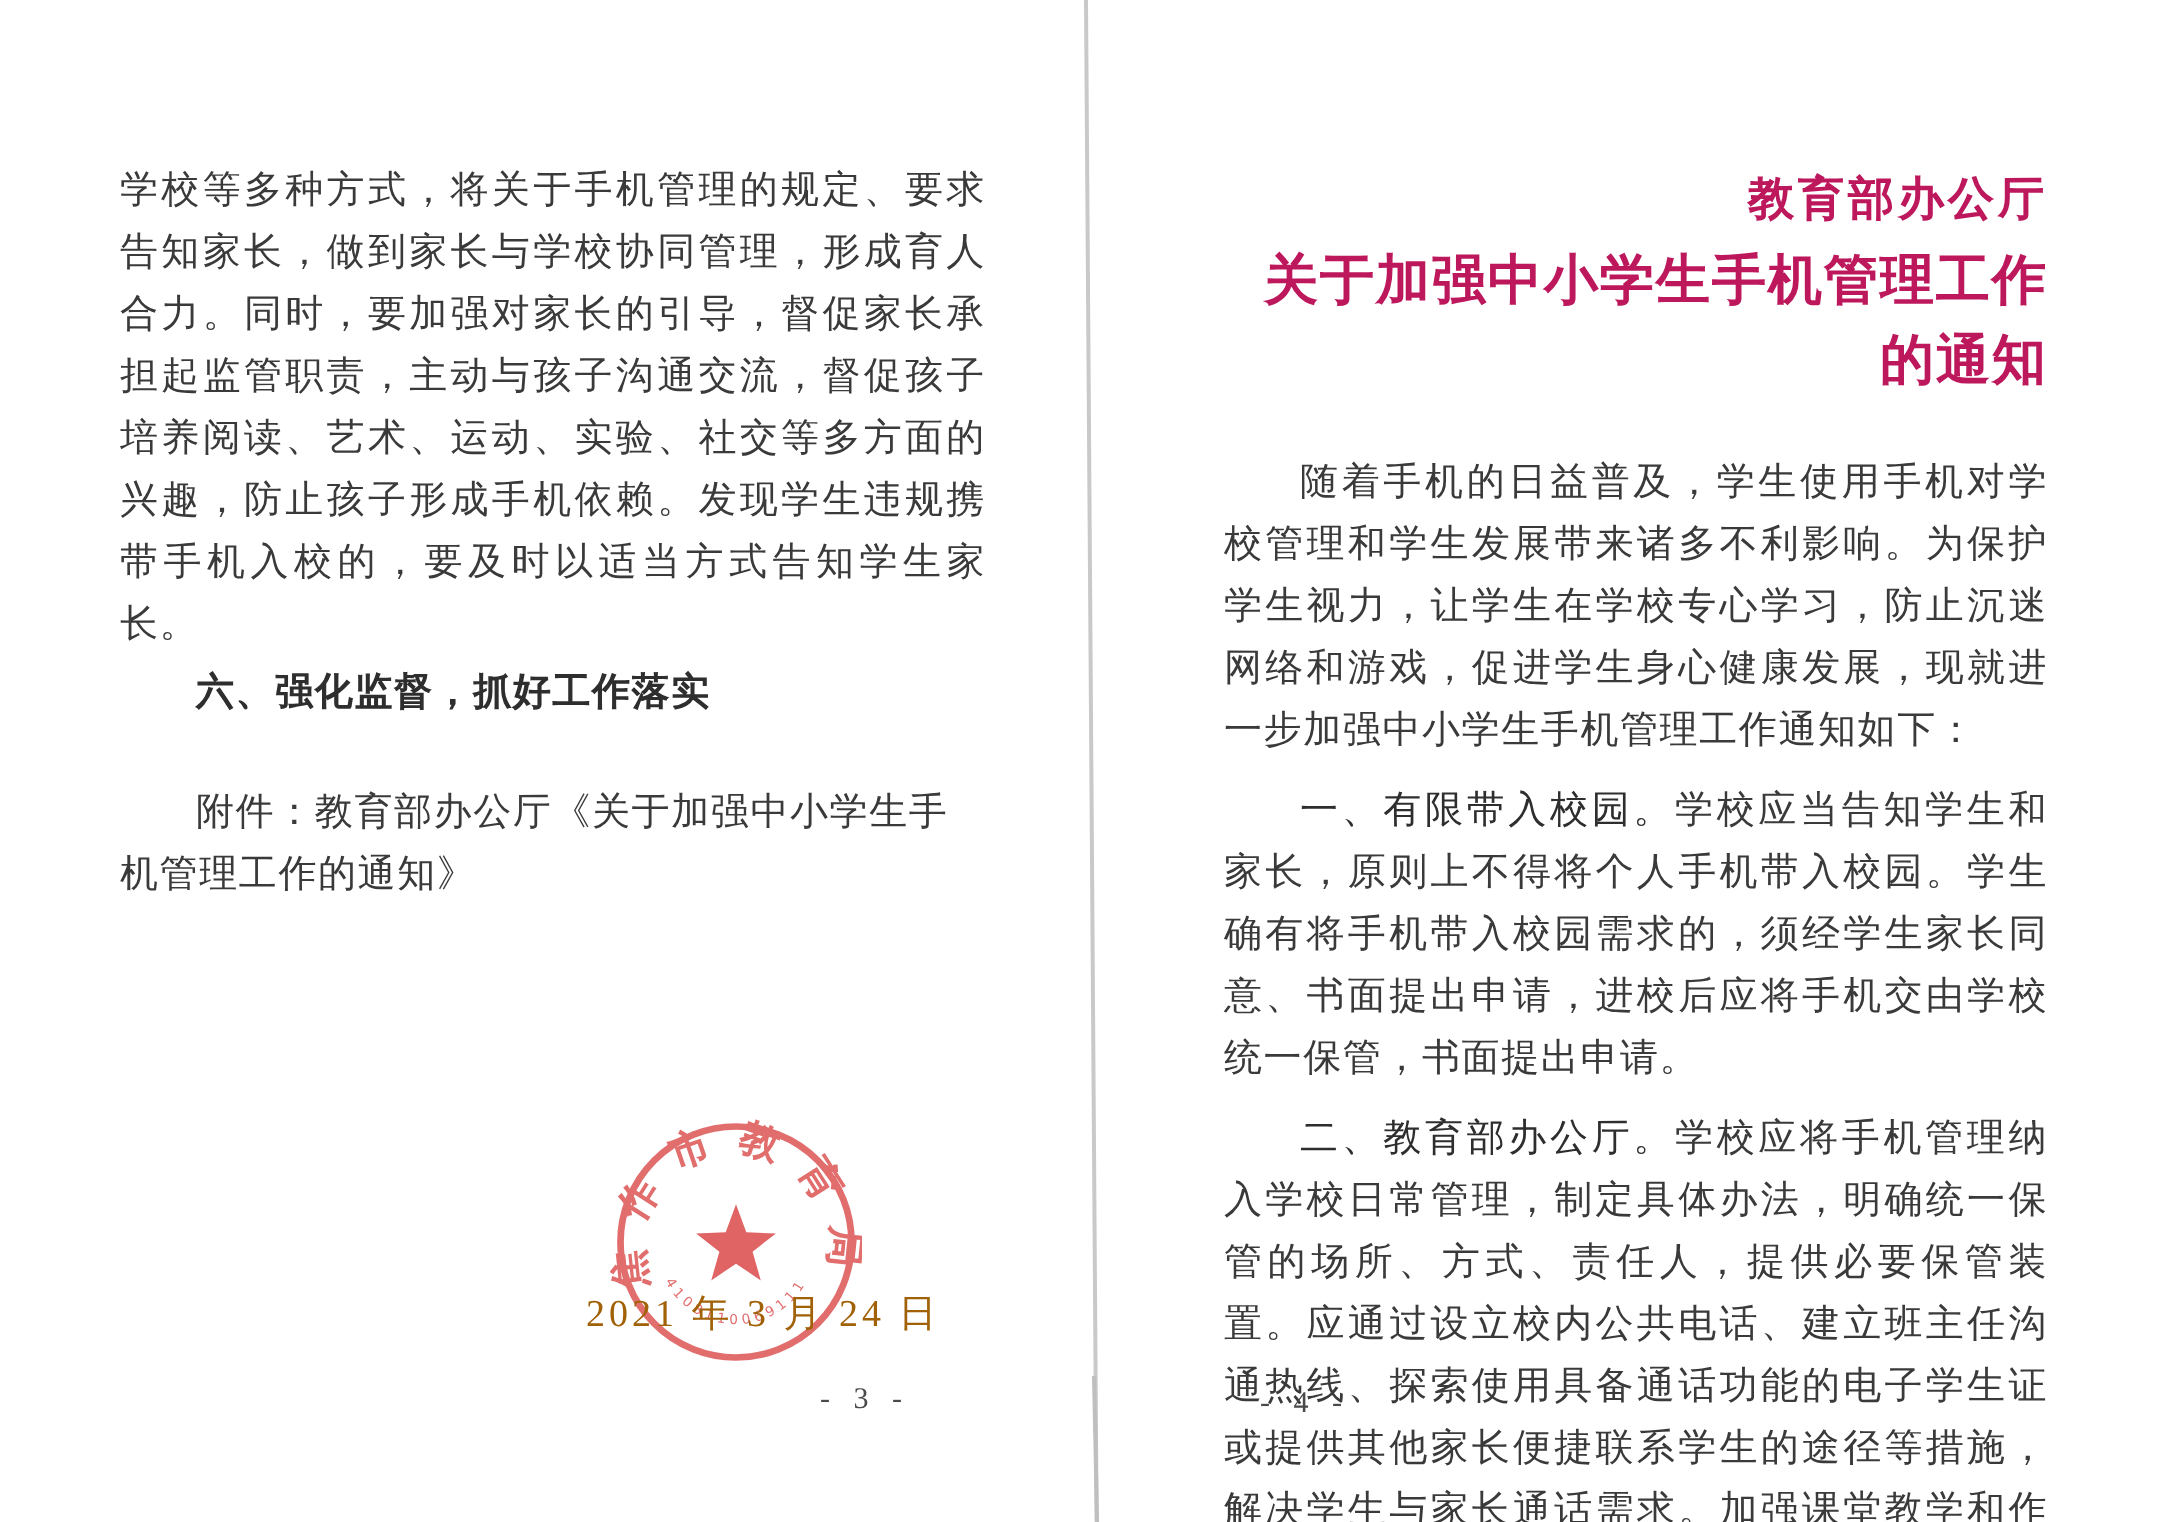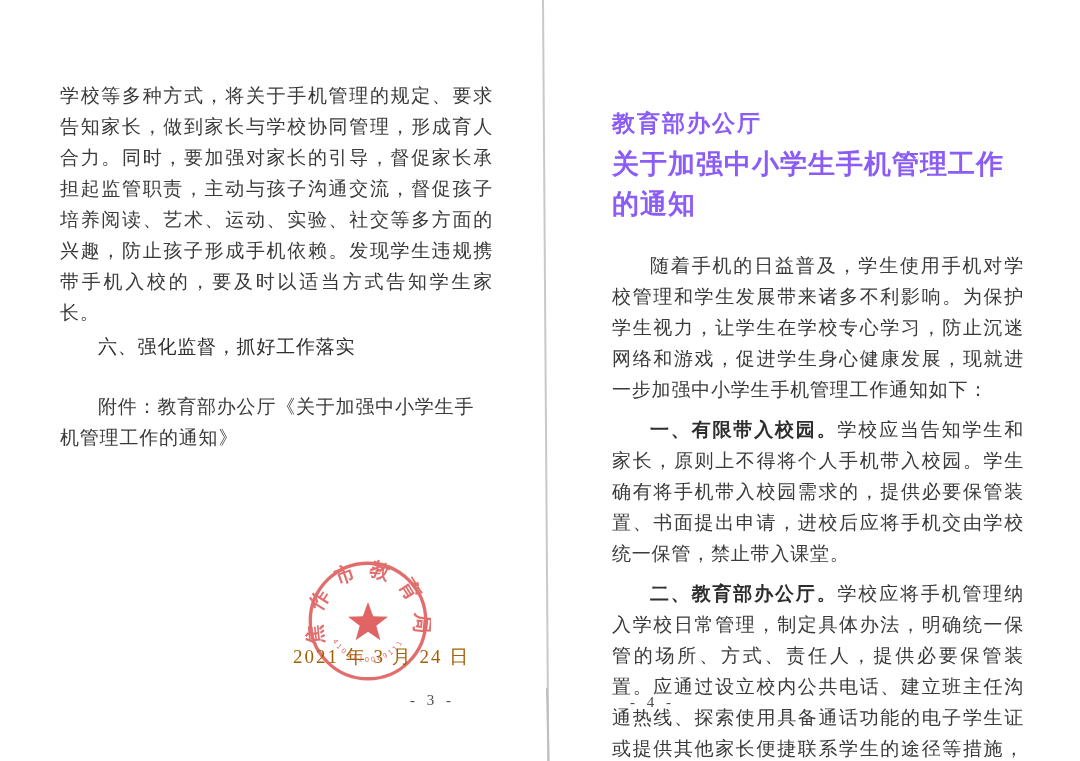--- a/index.html
+++ b/index.html
@@ -53,38 +53,38 @@
     line-height: 31px;
     letter-spacing: 0.8px;
     text-align: justify;
     text-indent: 2em;
   }
   .para.no-indent { text-indent: 0; }
   .sec-heading {
     font-size: 19px;
     line-height: 33px;
     letter-spacing: 0.8px;
-    font-weight: normal;
+    font-weight: bold;
     color: #2e2e2e;
     text-indent: 2em;
     margin-top: 2px;
   }
-  .sec-lead { font-weight: bold; color: #2e2e2e; }
+  .sec-lead { font-weight: normal; color: #2e2e2e; }
   .attachment-line {
     margin-top: 28px;
     font-size: 19px;
     line-height: 31px;
     letter-spacing: 0.8px;
     text-indent: 2em;
   }
   .doc-title {
-    margin-top: 104px;
-    text-align: left;
+    margin-top: 80px;
+    text-align: right;
     font-weight: bold;
-    color: #8b5cf6;
+    color: #be185d;
   }
   .doc-title .t1 { font-size: 23px; line-height: 40px; letter-spacing: 2px; }
   .doc-title .t2 { font-size: 27px; line-height: 40px; letter-spacing: 1px; }
   .right-body { margin-top: 26px; }
   .right-body .para { margin-top: 9px; }
   .right-body .para:first-child { margin-top: 6px; }
 
   .page-number {
     position: absolute;
     font-size: 15px;
@@ -149,21 +149,21 @@
   <div class="page page-right">
     <div class="body-col-right">
       <div class="doc-title">
         <div class="t1">教育部办公厅</div>
         <div class="t2">关于加强中小学生手机管理工作的通知</div>
       </div>
 
       <div class="right-body">
         <p class="para">随着手机的日益普及，学生使用手机对学校管理和学生发展带来诸多不利影响。为保护学生视力，让学生在学校专心学习，防止沉迷网络和游戏，促进学生身心健康发展，现就进一步加强中小学生手机管理工作通知如下：</p>
 
-        <p class="para"><span class="sec-lead">一、有限带入校园。</span><span>学校应当告知学生和家长，原则上不得将个人手机带入校园。学生确有将手机带入校园需求的，提供必要保管装置、书面提出申请，进校后应将手机交由学校统一保管，禁止带入课堂。</span></p>
+        <p class="para"><span class="sec-lead">一、有限带入校园。</span><span>学校应当告知学生和家长，原则上不得将个人手机带入校园。学生确有将手机带入校园需求的，须经学生家长同意、书面提出申请，进校后应将手机交由学校统一保管，书面提出申请。</span></p>
 
         <p class="para"><span class="sec-lead">二、教育部办公厅。</span><span>学校应将手机管理纳入学校日常管理，制定具体办法，明确统一保管的场所、方式、责任人，提供必要保管装置。应通过设立校内公共电话、建立班主任沟通热线、探索使用具备通话功能的电子学生证或提供其他家长便捷联系学生的途径等措施，解决学生与家长通话需求。加强课堂教学和作业管理，不得用手机布置作业或要求学生利用手机完成作业。</span></p>
 
       </div>
     </div>
 
     <div class="page-number page-number-right">- 4 -</div>
   </div>
 
 </div>

